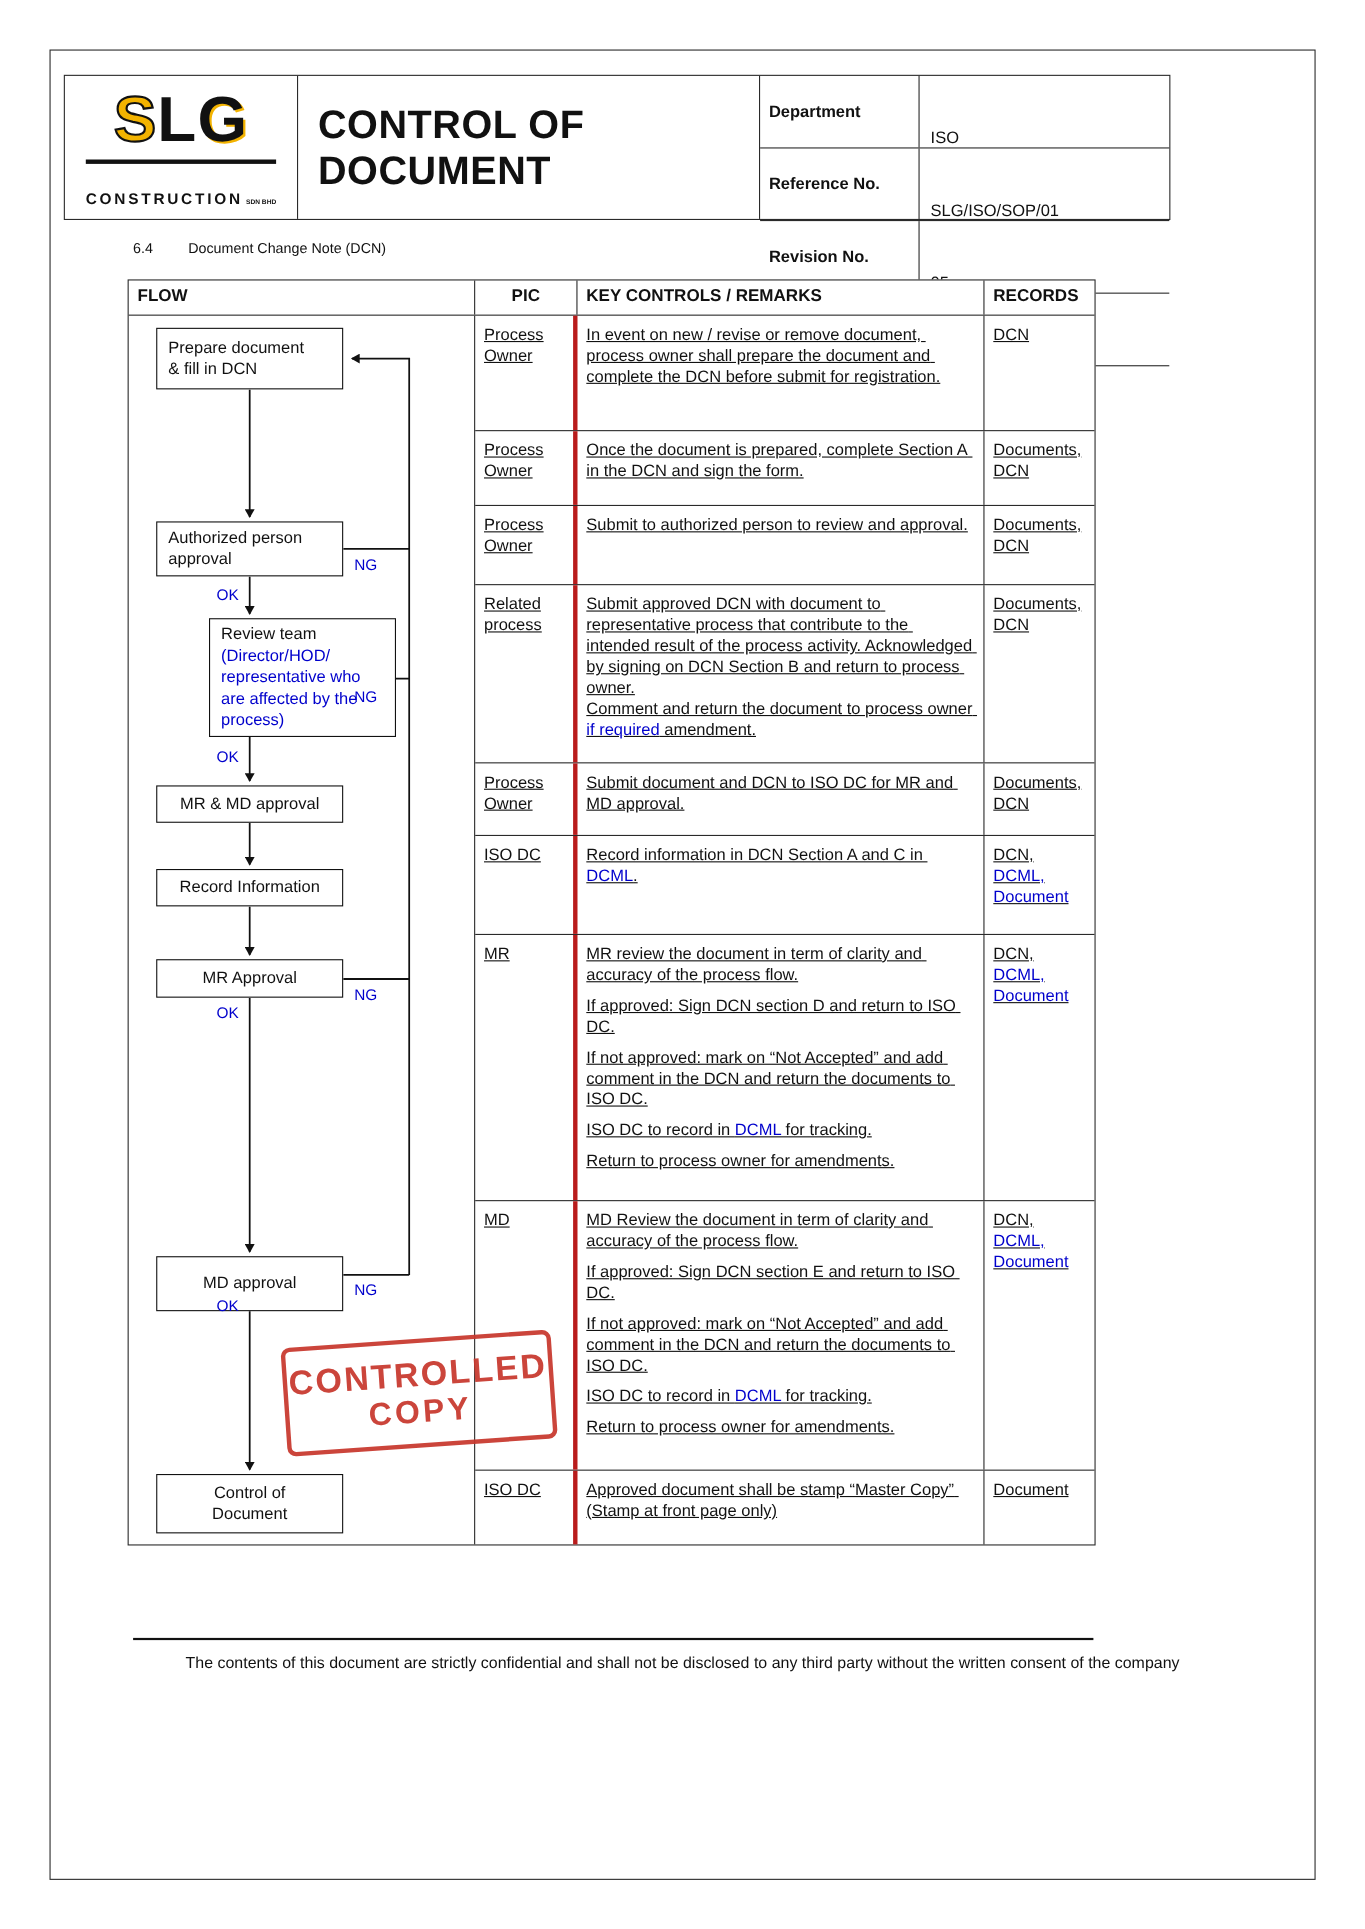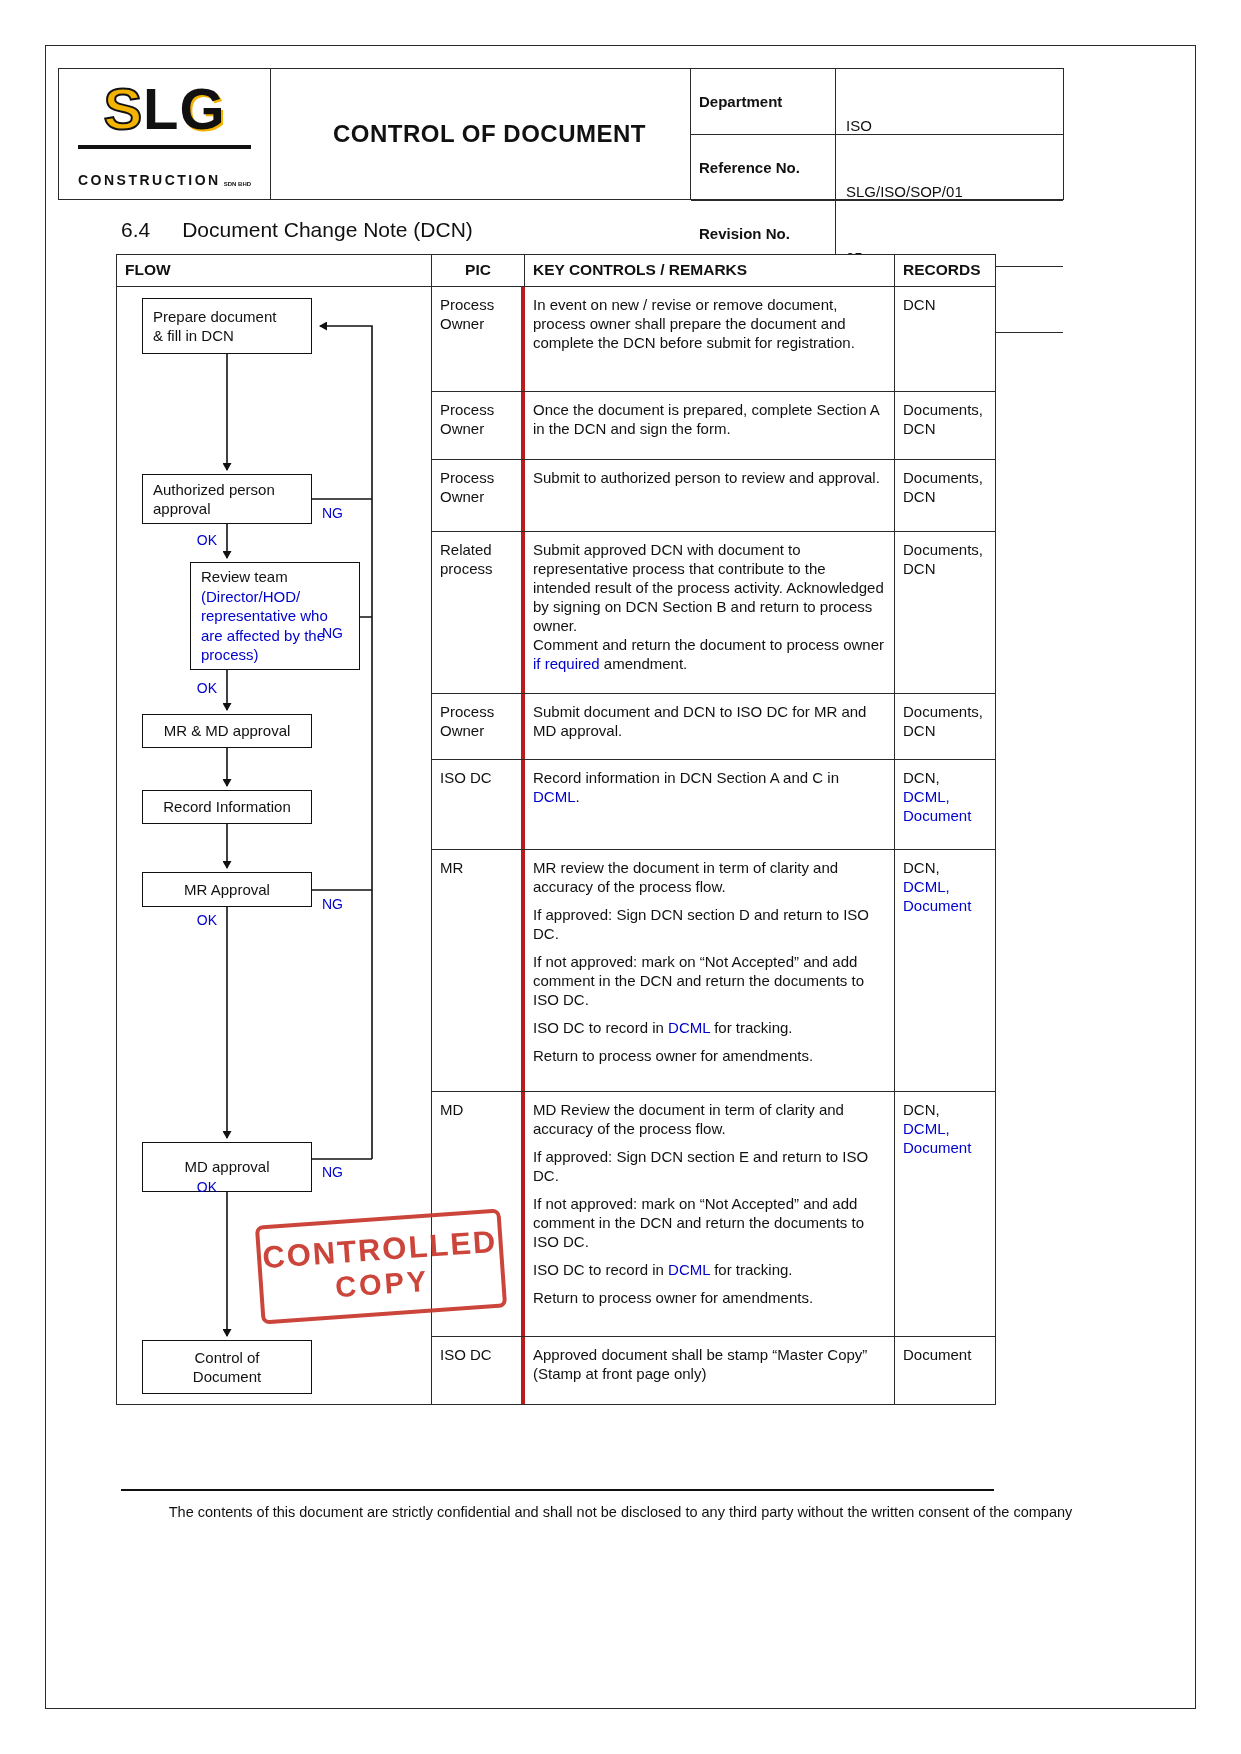--- a/index.html
+++ b/index.html
@@ -19,37 +19,37 @@
   }
   .logo-cell { width:212px; border-right:1px solid #2a2a2a; display:flex; flex-direction:column; align-items:center; justify-content:center; }
   .logo-mark { display:flex; font-size:58px; font-weight:900; line-height:1; letter-spacing:1px; font-style:normal; }
   .logo-letter-s { color:#f3b300; -webkit-text-stroke:2px #111; }
   .logo-letter-l { color:#111; }
   .logo-letter-g { color:#111; text-shadow:2px 2px 0 #f3b300; }
   .logo-sub { margin-top:7px; border-top:4px solid #111; padding-top:2px; display:flex; align-items:flex-end; gap:3px; }
   .logo-sub-main { font-size:14px; font-weight:800; letter-spacing:2.5px;margin-top:21px; }
   .logo-sub-suffix { font-size:6px; font-weight:700; padding-bottom:1px; }
   .title-cell { width:420px; border-right:1px solid #2a2a2a; display:flex; align-items:center; justify-content:center; }
-  .doc-title { font-size:24px; font-weight:700; letter-spacing:0.5px;margin-left:18px; }
+  .doc-title { font-size:36px; font-weight:700; letter-spacing:0.5px;margin-left:18px; }
   .info-cell { flex:1; display:flex; flex-direction:column; }
   .info-row { flex:1; display:flex; border-bottom:1px solid #2a2a2a; }
   .info-row:last-child { border-bottom:none; }
   .info-label { width:145px; border-right:1px solid #2a2a2a; font-weight:700; font-size:15px; padding:0 8px; display:flex; align-items:center; }
   .info-value { flex:1; font-size:15px; padding:0 10px; display:flex; align-items:center;margin-top:48px; }
   
-  .section-heading { position:absolute; left:75px; top:172px; font-size:21px; display:flex; gap:32px; }
+  .section-heading { position:absolute; left:75px; top:172px; font-size:13px; display:flex; gap:32px; }
   
   .main-table { position:absolute; left:70px; top:208px; width:880px; border:1px solid #2a2a2a; background:#fff; }
   .thead { display:flex; height:32px; border-bottom:1px solid #2a2a2a; font-weight:700; font-size:15.5px; }
   .th { padding:6px 8px; }
   .th-flow { width:315px; border-right:1px solid #2a2a2a; }
   .th-pic { width:93px; border-right:1px solid #2a2a2a; text-align:center; }
   .th-key { width:370px; border-right:1px solid #2a2a2a; }
   .th-records { flex:1; }
-  .tbody { display:flex; }
+  .tbody { display:flex;text-decoration:underline; }
   .flow-cell { width:315px; border-right:1px solid #2a2a2a; position:relative; height:1117px; }
   .rows { flex:1; display:flex; flex-direction:column; }
   .row { display:flex; border-bottom:1px solid #2a2a2a; }
   .row:last-child { border-bottom:none; flex:1; }
   .row:nth-child(1){min-height:105px} .row:nth-child(2){min-height:68px}
   .row:nth-child(3){min-height:72px}  .row:nth-child(4){min-height:162px}
   .row:nth-child(5){min-height:66px}  .row:nth-child(6){min-height:90px}
   .row:nth-child(7){min-height:242px} .row:nth-child(8){min-height:245px}
   .row:nth-child(9){min-height:67px}
   .cell { padding:8px; font-size:15px; line-height:1.27; }

